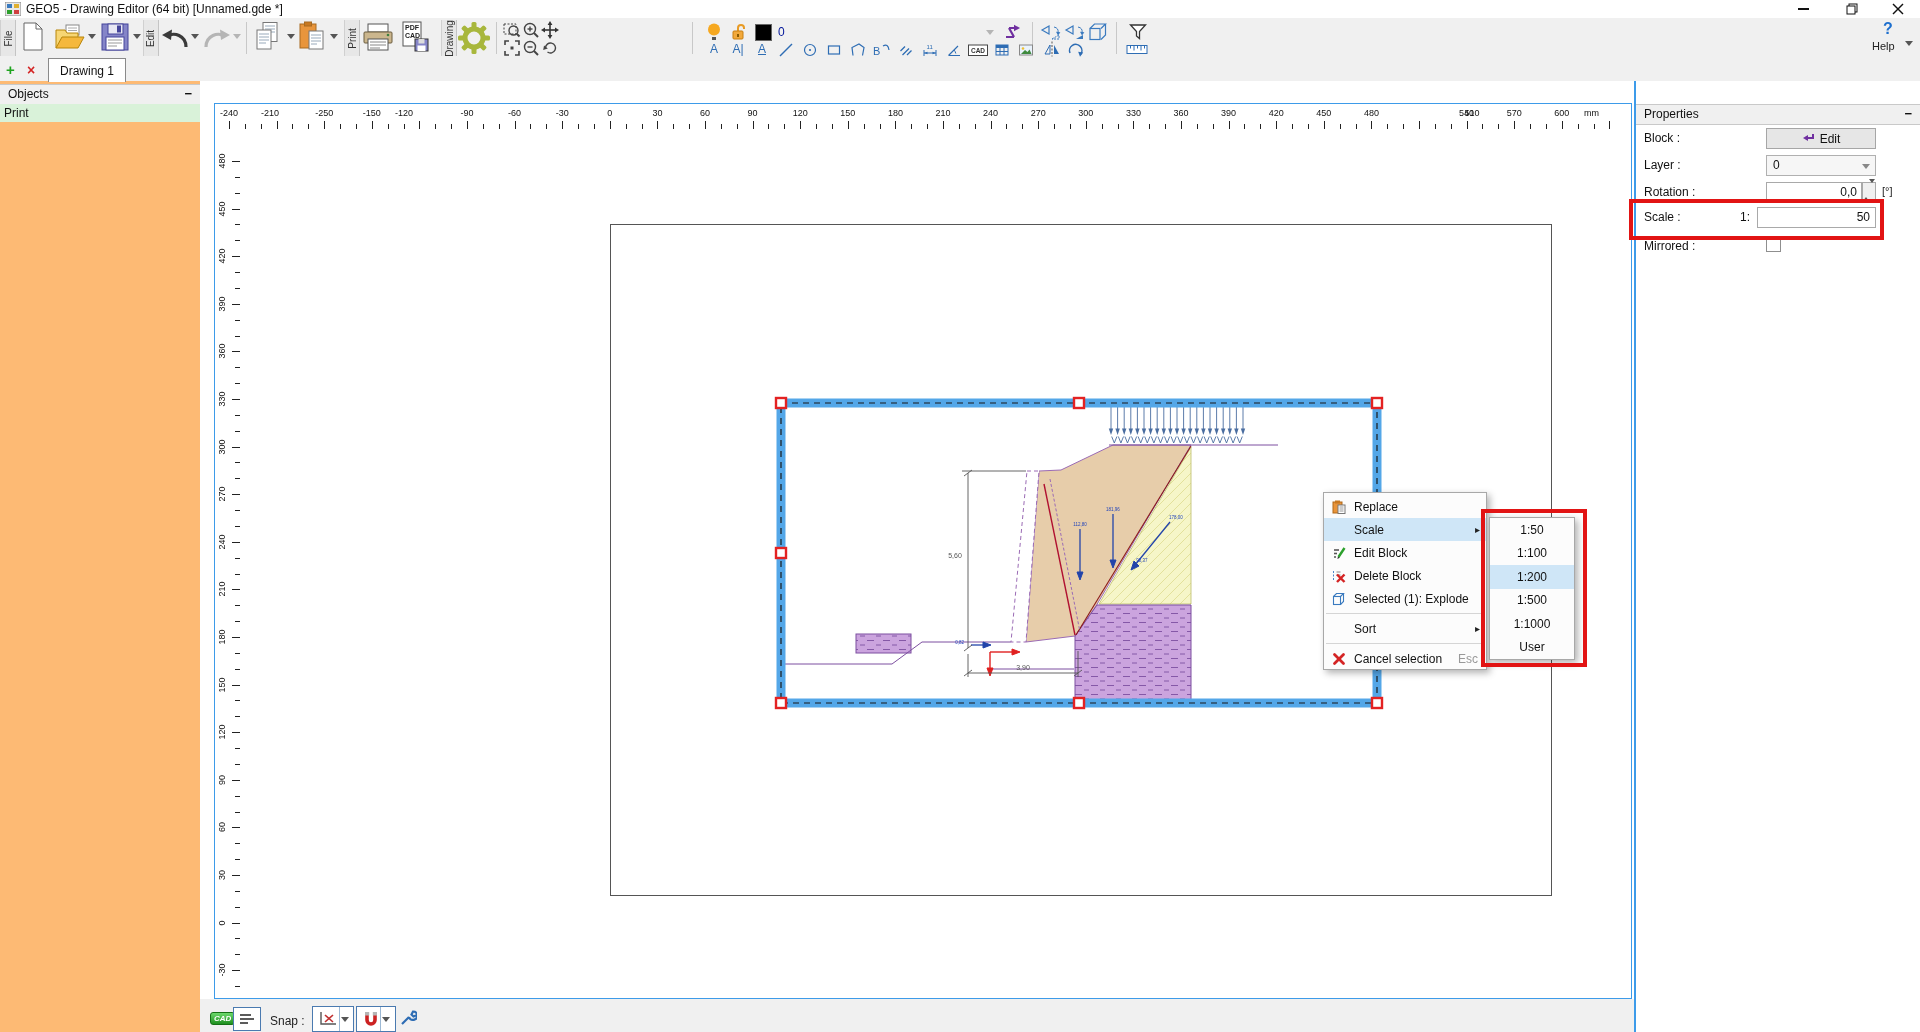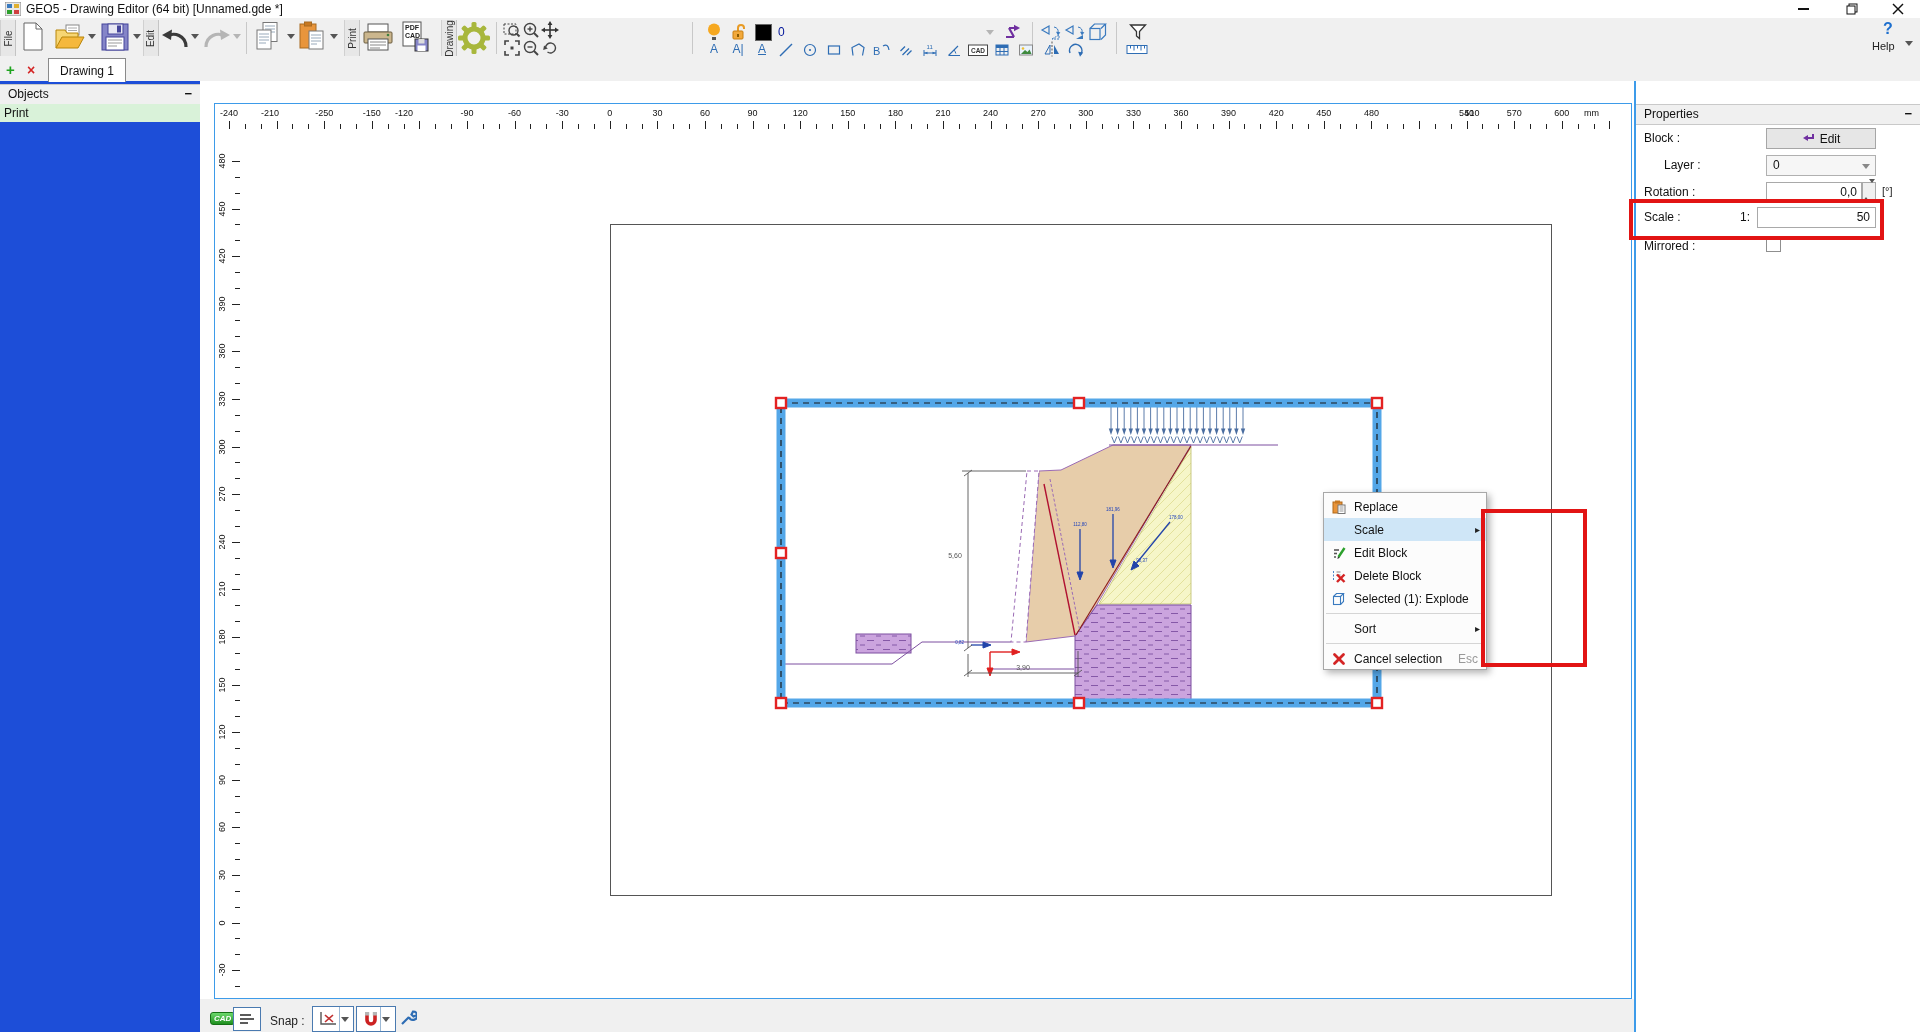--- a/index.html
+++ b/index.html
@@ -22,21 +22,21 @@
   .dtool.tu{text-decoration:underline;}
   #pen-val{position:absolute;left:778px;top:7px;font-size:12px;color:#00159a;}
   #help-q{position:absolute;left:1883px;top:2px;color:#1d6fce;font-size:16px;font-weight:bold;}
   #help-lb{position:absolute;left:1872px;top:22px;font-size:11px;color:#222;}
   
   #tabstrip{position:absolute;left:0;top:58px;width:1920px;height:23px;background:#f0f0f0;border-bottom:1px solid #a8a8a8;}
   #tab-add{position:absolute;left:6px;top:3px;font-size:15px;font-weight:bold;color:#1fa41f;}
   #tab-close{position:absolute;left:27px;top:4px;font-size:14px;font-weight:bold;color:#d42424;}
   #tab-active{position:absolute;left:48px;top:0px;width:76px;height:23px;background:#fff;border:1px solid #8a8a8a;border-bottom:none;display:flex;align-items:center;justify-content:center;z-index:2;}
   
-  #objects{position:absolute;left:0;top:81px;width:200px;height:951px;background:#1d4ed8;border-right:2px solid #0369a1;}
+  #objects{position:absolute;left:0;top:81px;width:200px;height:951px;background:#fdba74;border-right:2px solid #0369a1;}
   .phead{position:absolute;left:0;top:3px;width:100%;height:19px;background:#f0f0f0;border-bottom:1px solid #c9c9c9;border-top:1px solid #c9c9c9;}
   .phead .ptitle{position:absolute;left:8px;top:2px;font-size:12px;}
   .phead .pmin{position:absolute;right:8px;top:1px;font-size:13px;font-weight:bold;}
   .objrow{position:absolute;left:0;top:23px;width:100%;height:18px;background:#d9f2d9;line-height:18px;padding-left:4px;box-sizing:border-box;}
   
   #workspace{position:absolute;left:200px;top:81px;width:1434px;height:918px;background:#fff;}
   #canvas{position:absolute;left:14px;top:22px;width:1418px;height:896px;background:#fff;border:1px solid #3d9be9;box-sizing:border-box;}
   #hruler{position:absolute;left:1px;top:1px;width:1415px;height:26px;background:#fff;overflow:hidden;}
   #vruler{position:absolute;left:1px;top:27px;width:25px;height:867px;background:#fff;overflow:hidden;}
   .rlab{position:absolute;top:3px;width:32px;text-align:center;font-size:9px;color:#111;}
@@ -854,21 +854,21 @@
       <span class="pmin">−</span>
     </div>
     <span class="plab" style="top:50px;">Block :</span>
     <div class="pctl" id="prop-edit-btn">
       <svg width="13" height="11">
           <path d="M11 1 v4 H4" fill="none" stroke="#7030a0" stroke-width="2"></path>
           <polygon points="1,5 6,2 6,8" fill="#7030a0"></polygon>
         </svg>
       <span>Edit</span>
     </div>
-    <span class="plab" style="top:77px;margin-left:20px;">Layer :</span>
+    <span class="plab" style="top:77px;">Layer :</span>
     <div class="pctl" id="prop-layer-sel">
       <span>0</span>
       <span class="caret"></span>
     </div>
     <span class="plab" style="top:104px;">Rotation :</span>
     <div class="pctl" id="prop-rot-input"><span>0,0</span></div>
     <div class="pctl" id="prop-rot-spin"><span class="spin-t spin-up"></span><span class="spin-t spin-dn"></span></div>
     <span id="prop-rot-unit">[°]</span>
     <span class="plab" style="top:129px;">Scale :</span>
     <span id="prop-scale-prefix">1:</span>
@@ -947,17 +947,25 @@
             <g stroke="#d42424" stroke-width="2.8" stroke-linecap="round">
               <line x1="2.5" y1="2.5" x2="11.5" y2="11.5"></line>
               <line x1="11.5" y1="2.5" x2="2.5" y2="11.5"></line>
             </g>
           </svg>
         </span>
         <span class="mlab">Cancel selection</span>
         <span class="msc">Esc</span>
       </div>
     </div>
+  <div id="submenu">
+      <div class="smrow">1:50</div>
+      <div class="smrow">1:100</div>
+      <div class="smrow sel">1:200</div>
+      <div class="smrow">1:500</div>
+      <div class="smrow">1:1000</div>
+      <div class="smrow">User</div>
+    </div>
 
   <div class="redrect" id="redrect-submenu"></div>
   <div class="redrect" id="redrect-scale"></div>
 
 </div>
 
 </body></html>

